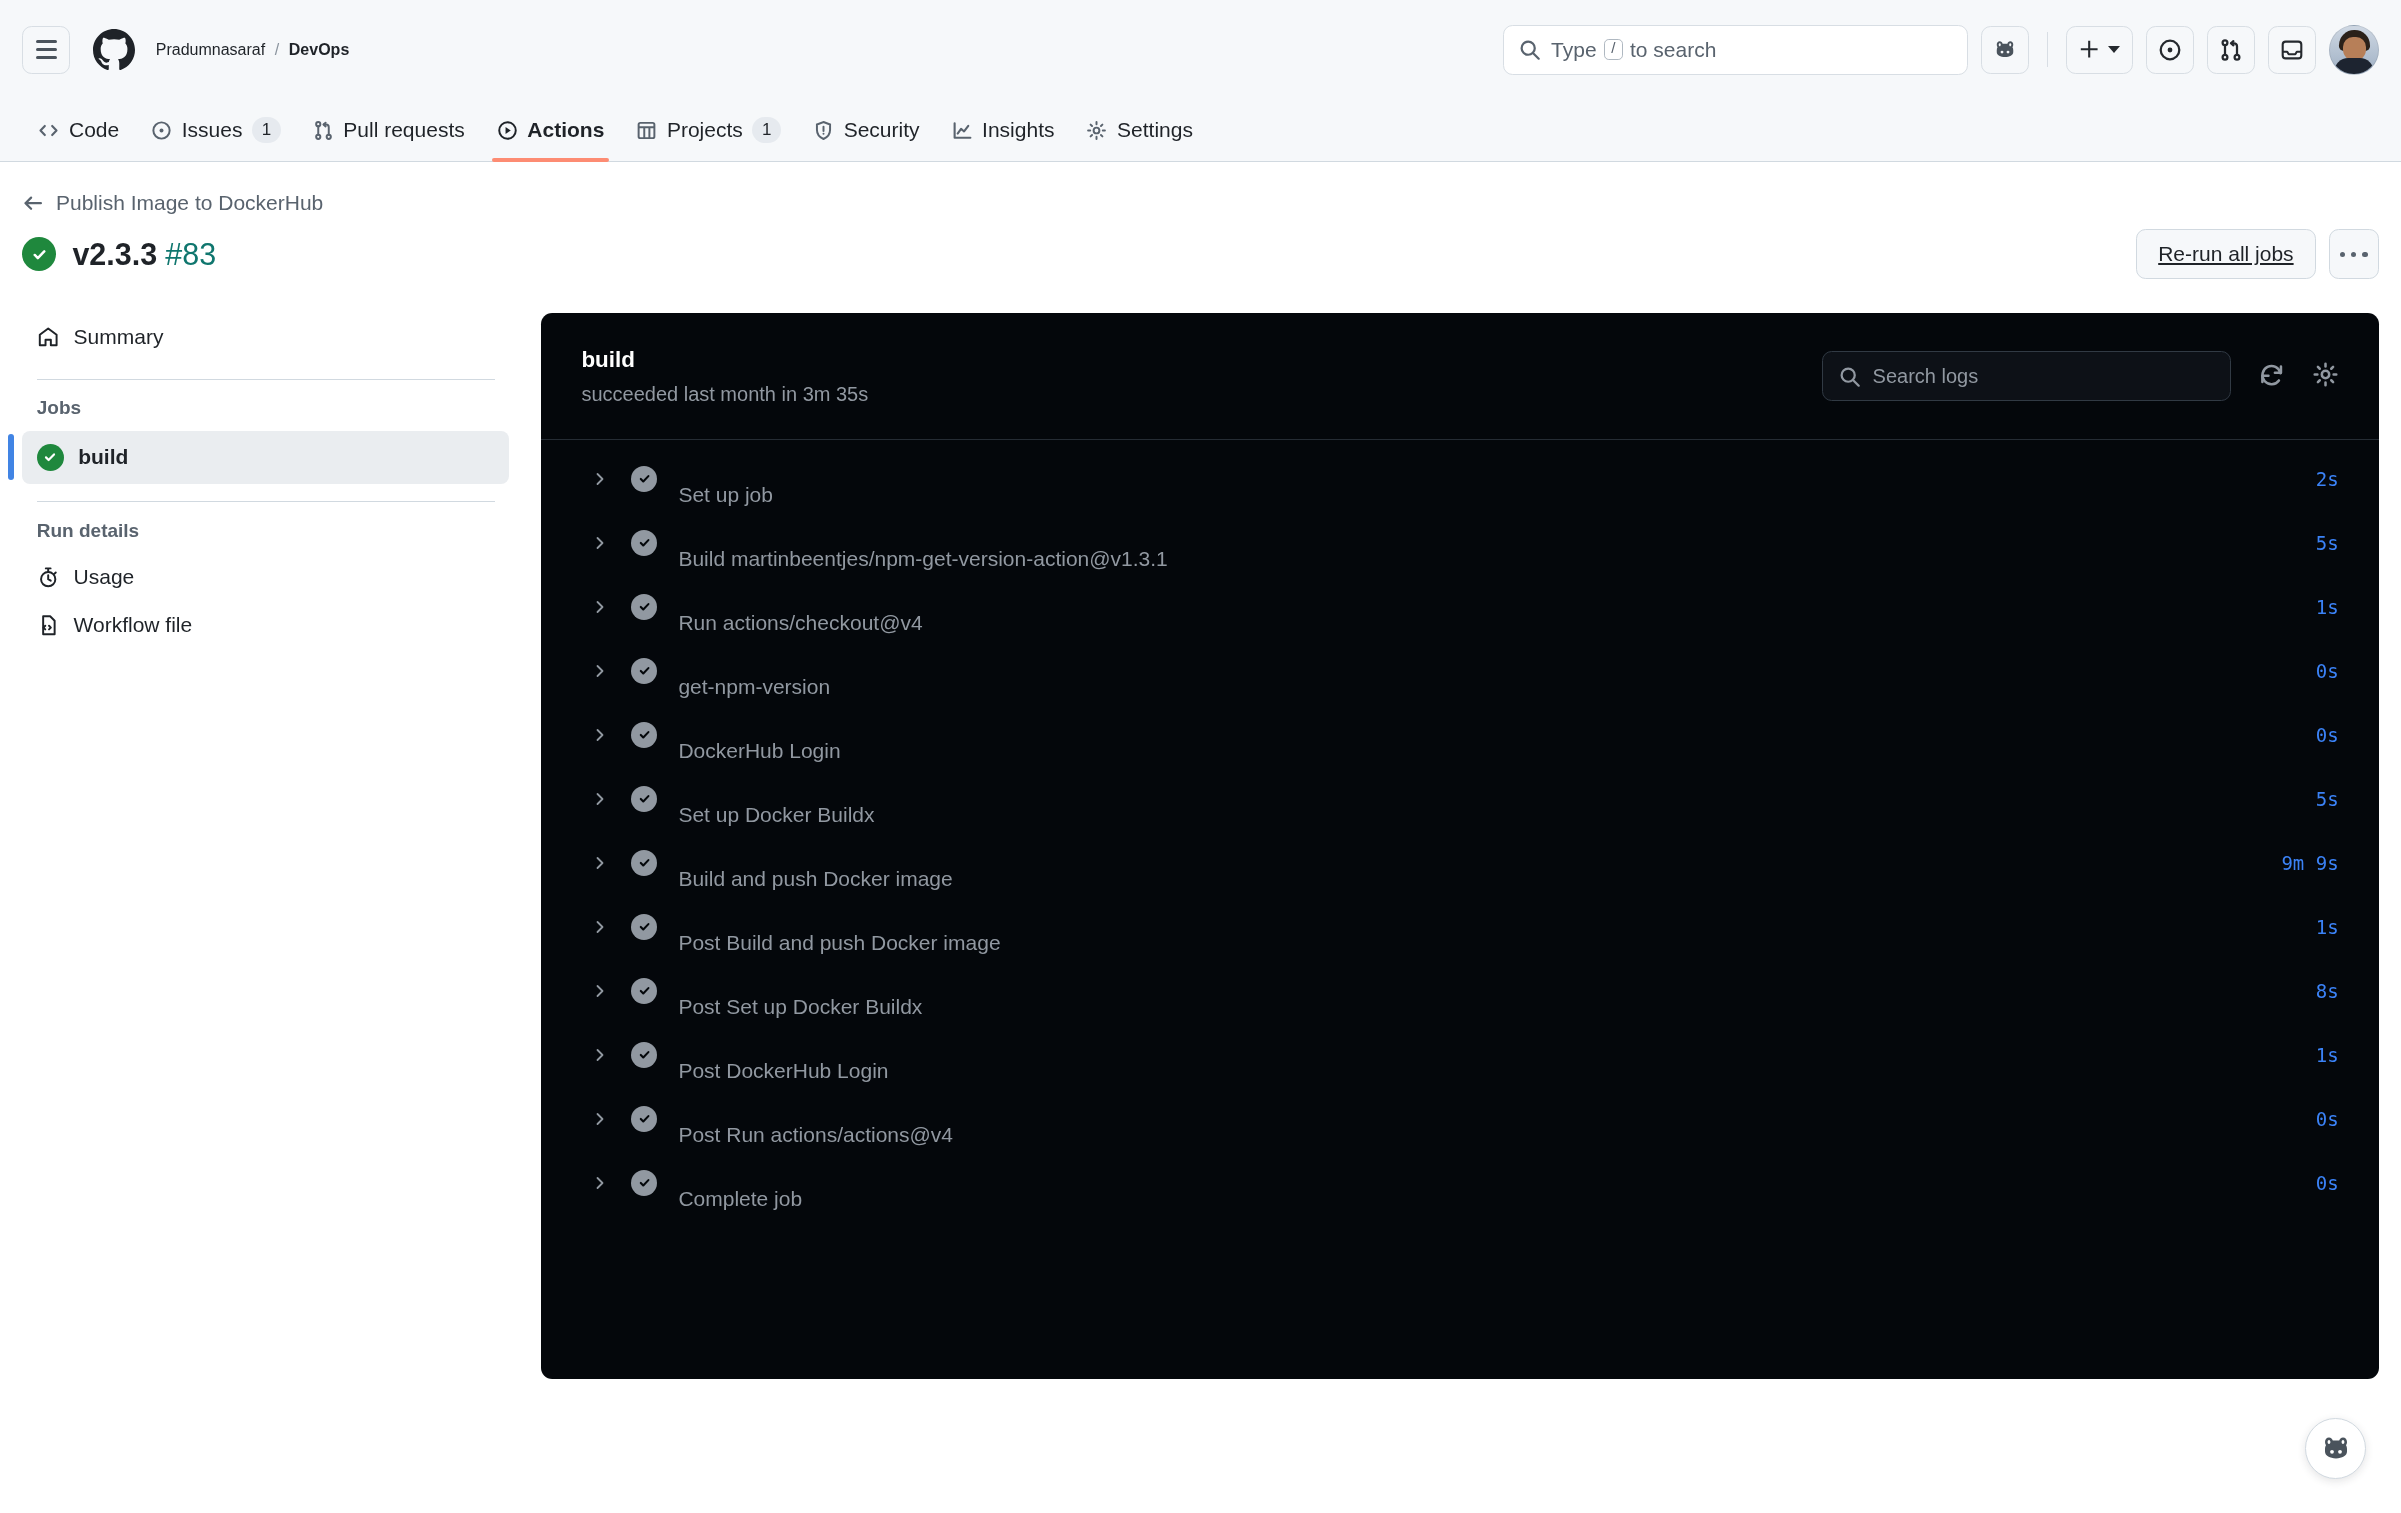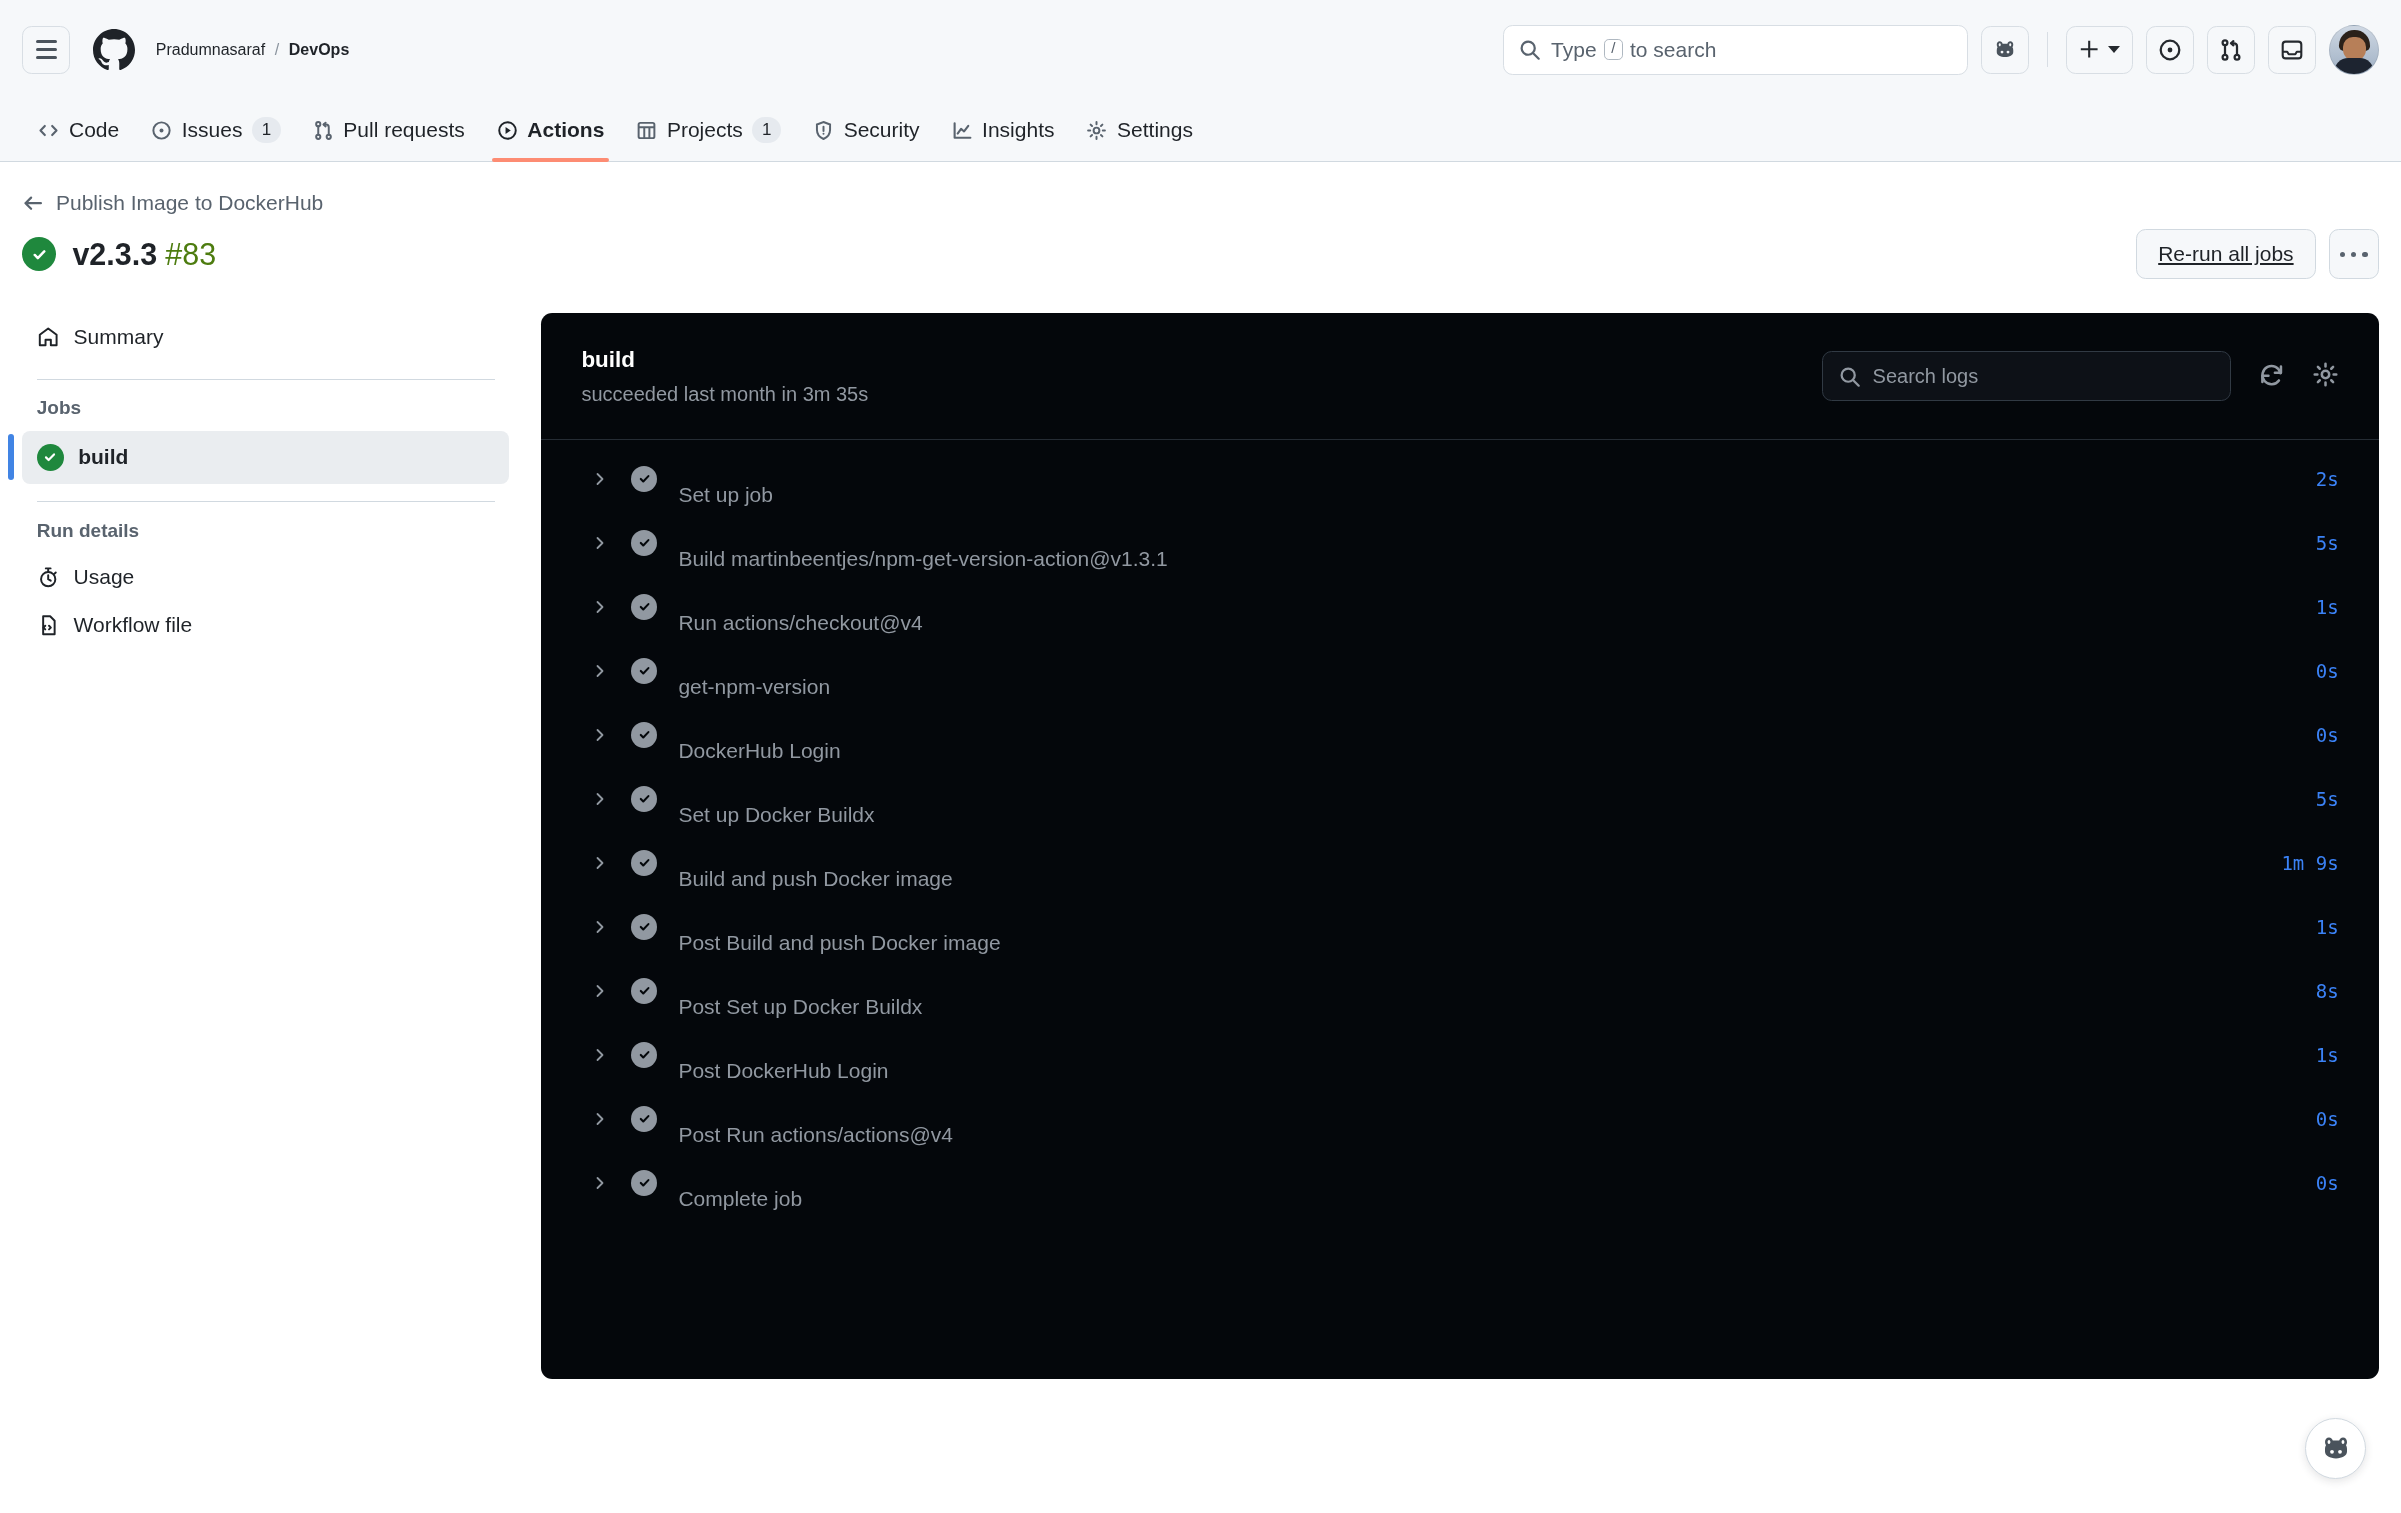--- a/index.html
+++ b/index.html
@@ -153,21 +153,21 @@
   .status-dot-green {
     width: 34px; height: 34px; border-radius: 50%;
     background: #1f883d;
     display: flex; align-items: center; justify-content: center;
     flex: none;
   }
   .run-title {
     margin-left: 16px;
     font-size: 30.5px; font-weight: bold; color: #1f2328;
   }
-  .run-number { color: #4d7c0f; font-weight: normal; margin-left: 8px; }
+  .run-number { color: #0f766e; font-weight: normal; margin-left: 8px; }
   .title-actions { margin-left: auto; display: flex; align-items: center; gap: 13px; }
   .btn-secondary {
     height: 50px; padding: 0 21px;
     background: #f6f8fa; border: 0.8px solid #d1d9e0;
     border-radius: 9.6px; font-size: 21px; color: #1f2328;
     display: flex; align-items: center; cursor: pointer;
     white-space: nowrap;
     text-decoration: underline;
   }
   .btn-icon-sq {
@@ -652,21 +652,21 @@
             <svg width="16" height="16" viewBox="0 0 16 16" fill="none" stroke="#9198a1" stroke-width="1.8" stroke-linecap="round" stroke-linejoin="round">
                 <path d="M5.5 3l5 5-5 5"></path>
               </svg>
           </div>
           <div class="step-check">
             <svg width="15.2" height="15.2" viewBox="0 0 16 16" fill="none" stroke="#04070b" stroke-width="2.2" stroke-linecap="round" stroke-linejoin="round">
                 <path d="M4 8.4l2.6 2.6L12 5.4"></path>
               </svg>
           </div>
           <div class="step-label">Build and push Docker image</div>
-          <div class="step-time">1m 9s</div>
+          <div class="step-time">9m 9s</div>
         </div>
 
         <div class="log-row">
           <div class="chev">
             <svg width="16" height="16" viewBox="0 0 16 16" fill="none" stroke="#9198a1" stroke-width="1.8" stroke-linecap="round" stroke-linejoin="round">
                 <path d="M5.5 3l5 5-5 5"></path>
               </svg>
           </div>
           <div class="step-check">
             <svg width="15.2" height="15.2" viewBox="0 0 16 16" fill="none" stroke="#04070b" stroke-width="2.2" stroke-linecap="round" stroke-linejoin="round">

